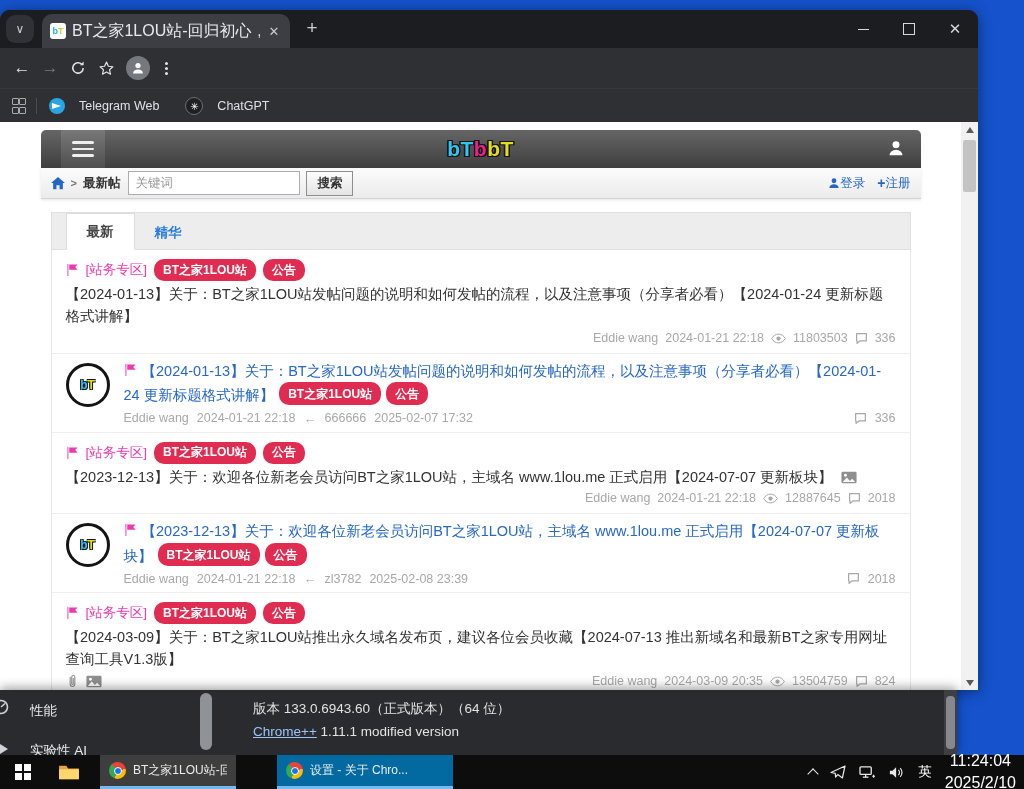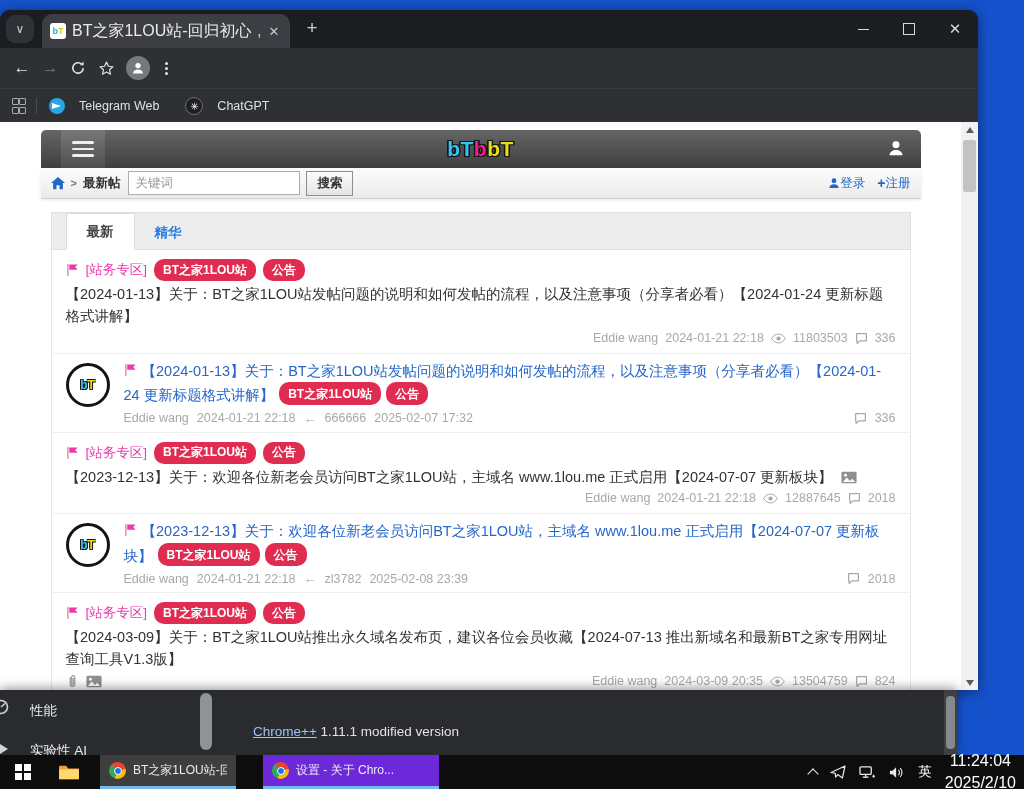--- a/index.html
+++ b/index.html
@@ -122,21 +122,21 @@
   .s-scrollright{position:absolute;right:0;top:0;bottom:0;width:13px;background:#3d3f42}
   .s-scrollright i{position:absolute;left:2px;right:2px;top:6px;bottom:6px;background:#85898e;border-radius:4px}
   
   .taskbar{position:absolute;left:0;top:755px;width:1024px;height:34px;background:#0d0d0d;display:flex;align-items:stretch;z-index:6}
   .tb-btn{width:46px;display:flex;align-items:center;justify-content:center}
   .win-logo{display:grid;grid-template-columns:7px 7px;grid-gap:1.5px}
   .win-logo i{width:7px;height:7px;background:#fff}
   .task{display:flex;align-items:center;gap:7px;padding:0 9px;border-bottom:3px solid #76b9ed;color:#ececec;font-size:12px;box-sizing:border-box}
   .task .lbl{white-space:nowrap;overflow:hidden}
   .task.one{width:136px;background:#3e3e3e;margin-left:8px}
-  .task.two{width:176px;background:#6d28d9;margin-left:27px}
+  .task.two{width:176px;background:#0369a1;margin-left:41px}
   .chrome-ball{width:17px;height:17px;border-radius:50%;flex:none;position:relative;
     background:conic-gradient(from -40deg,#ea4335 0 120deg,#fbbc05 0 240deg,#34a853 0 360deg)}
   .chrome-ball i{position:absolute;left:4.5px;top:4.5px;width:8px;height:8px;border-radius:50%;background:#1a73e8;border:1.5px solid #fff;box-sizing:border-box}
   .tray{margin-left:auto;display:flex;align-items:center;gap:13px;padding-right:8px;color:#fff}
   .chev-up{width:7px;height:7px;border-left:1.6px solid #e8e8e8;border-top:1.6px solid #e8e8e8;transform:rotate(45deg);margin-top:3px}
   .ime{font-size:13.5px}
   .clock{text-align:center;font-size:16px;line-height:1.35}
   svg{display:block}
 </style>
 </head>
@@ -439,20 +439,21 @@
 
 <div class="settings">
   <svg class="s-gauge" width="16" height="16" viewBox="0 0 16 16">
     <circle cx="8" cy="8" r="6.5" fill="none" stroke="#cfd2d6" stroke-width="1.6"></circle>
     <line x1="8" y1="8" x2="12" y2="4.5" stroke="#cfd2d6" stroke-width="1.6"></line>
   </svg>
   <div class="s-item one">性能</div>
   <span class="s-tri"></span>
   <div class="s-item two">实验性 AI</div>
   <div class="s-scrollmid"></div>
+  <div class="s-version">版本 133.0.6943.60（正式版本）（64 位）</div>
   <div class="s-chromepp"><a href="#">Chrome++</a><span> 1.11.1 modified version</span></div>
   <div class="s-scrollright">
       <i></i>
     </div>
 </div>
 
 <div class="taskbar">
   <div class="tb-btn">
     <div class="win-logo">
         <i></i>

